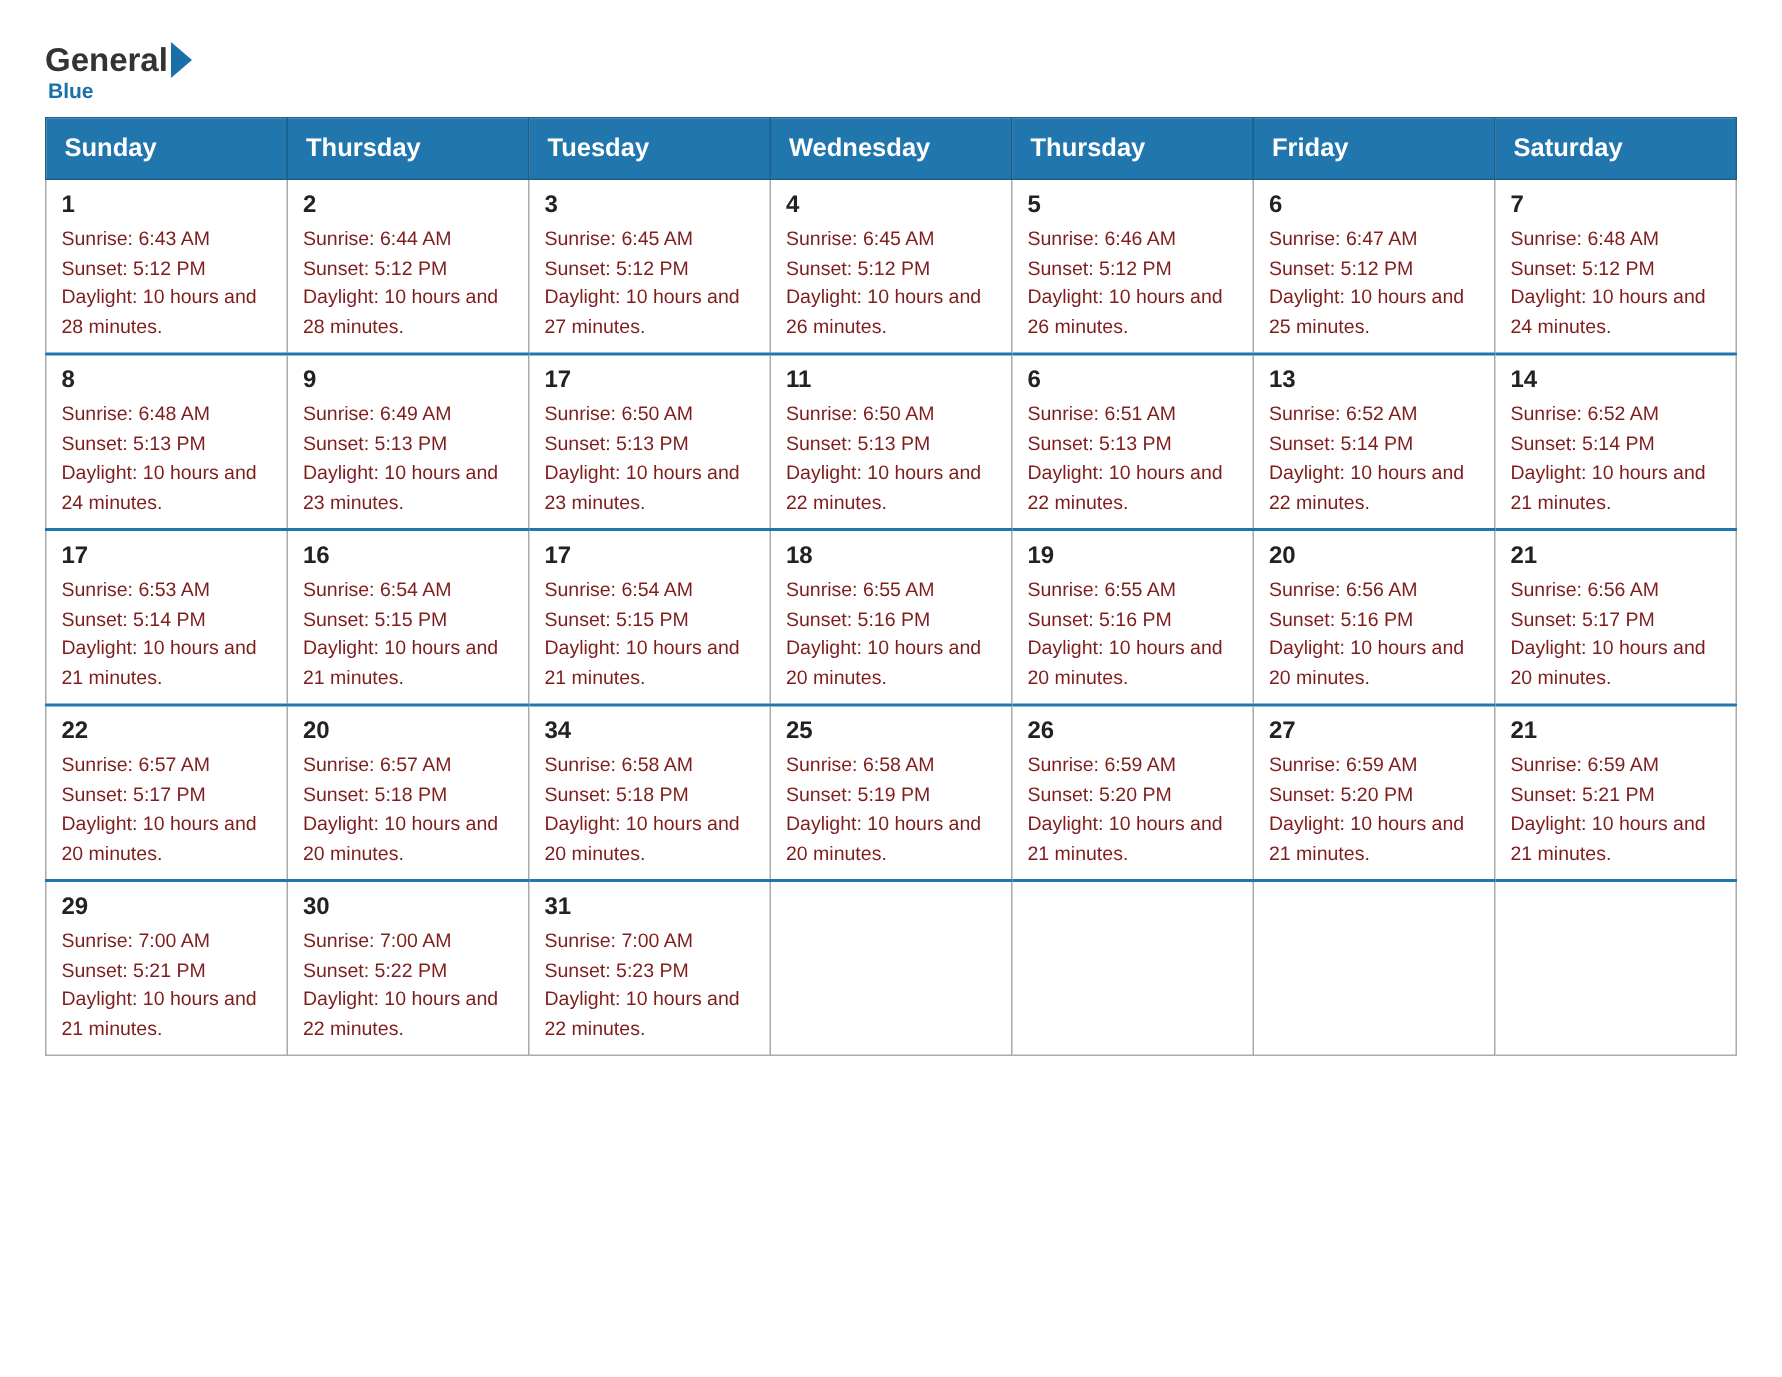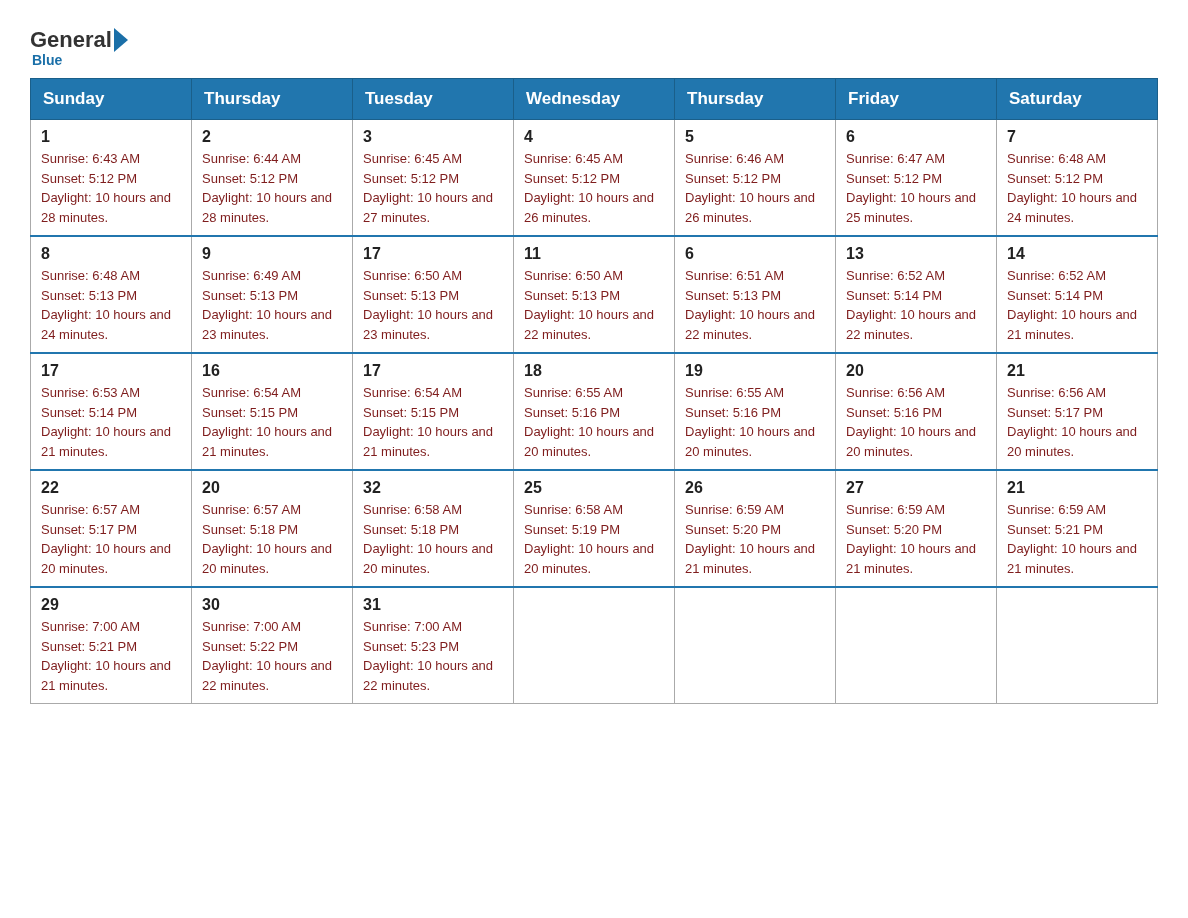--- a/index.html
+++ b/index.html
@@ -225,21 +225,21 @@
       <tr class="row-divider">
         <td>
         <span class="day-number">22</span>
         <span class="day-info">Sunrise: 6:57 AM<br>Sunset: 5:17 PM<br>Daylight: 10 hours and 20 minutes.</span>
       </td>
         <td>
         <span class="day-number">20</span>
         <span class="day-info">Sunrise: 6:57 AM<br>Sunset: 5:18 PM<br>Daylight: 10 hours and 20 minutes.</span>
       </td>
         <td>
-        <span class="day-number">32</span>
+        <span class="day-number">34</span>
         <span class="day-info">Sunrise: 6:58 AM<br>Sunset: 5:18 PM<br>Daylight: 10 hours and 20 minutes.</span>
       </td>
         <td>
         <span class="day-number">25</span>
         <span class="day-info">Sunrise: 6:58 AM<br>Sunset: 5:19 PM<br>Daylight: 10 hours and 20 minutes.</span>
       </td>
         <td>
         <span class="day-number">26</span>
         <span class="day-info">Sunrise: 6:59 AM<br>Sunset: 5:20 PM<br>Daylight: 10 hours and 21 minutes.</span>
       </td>

